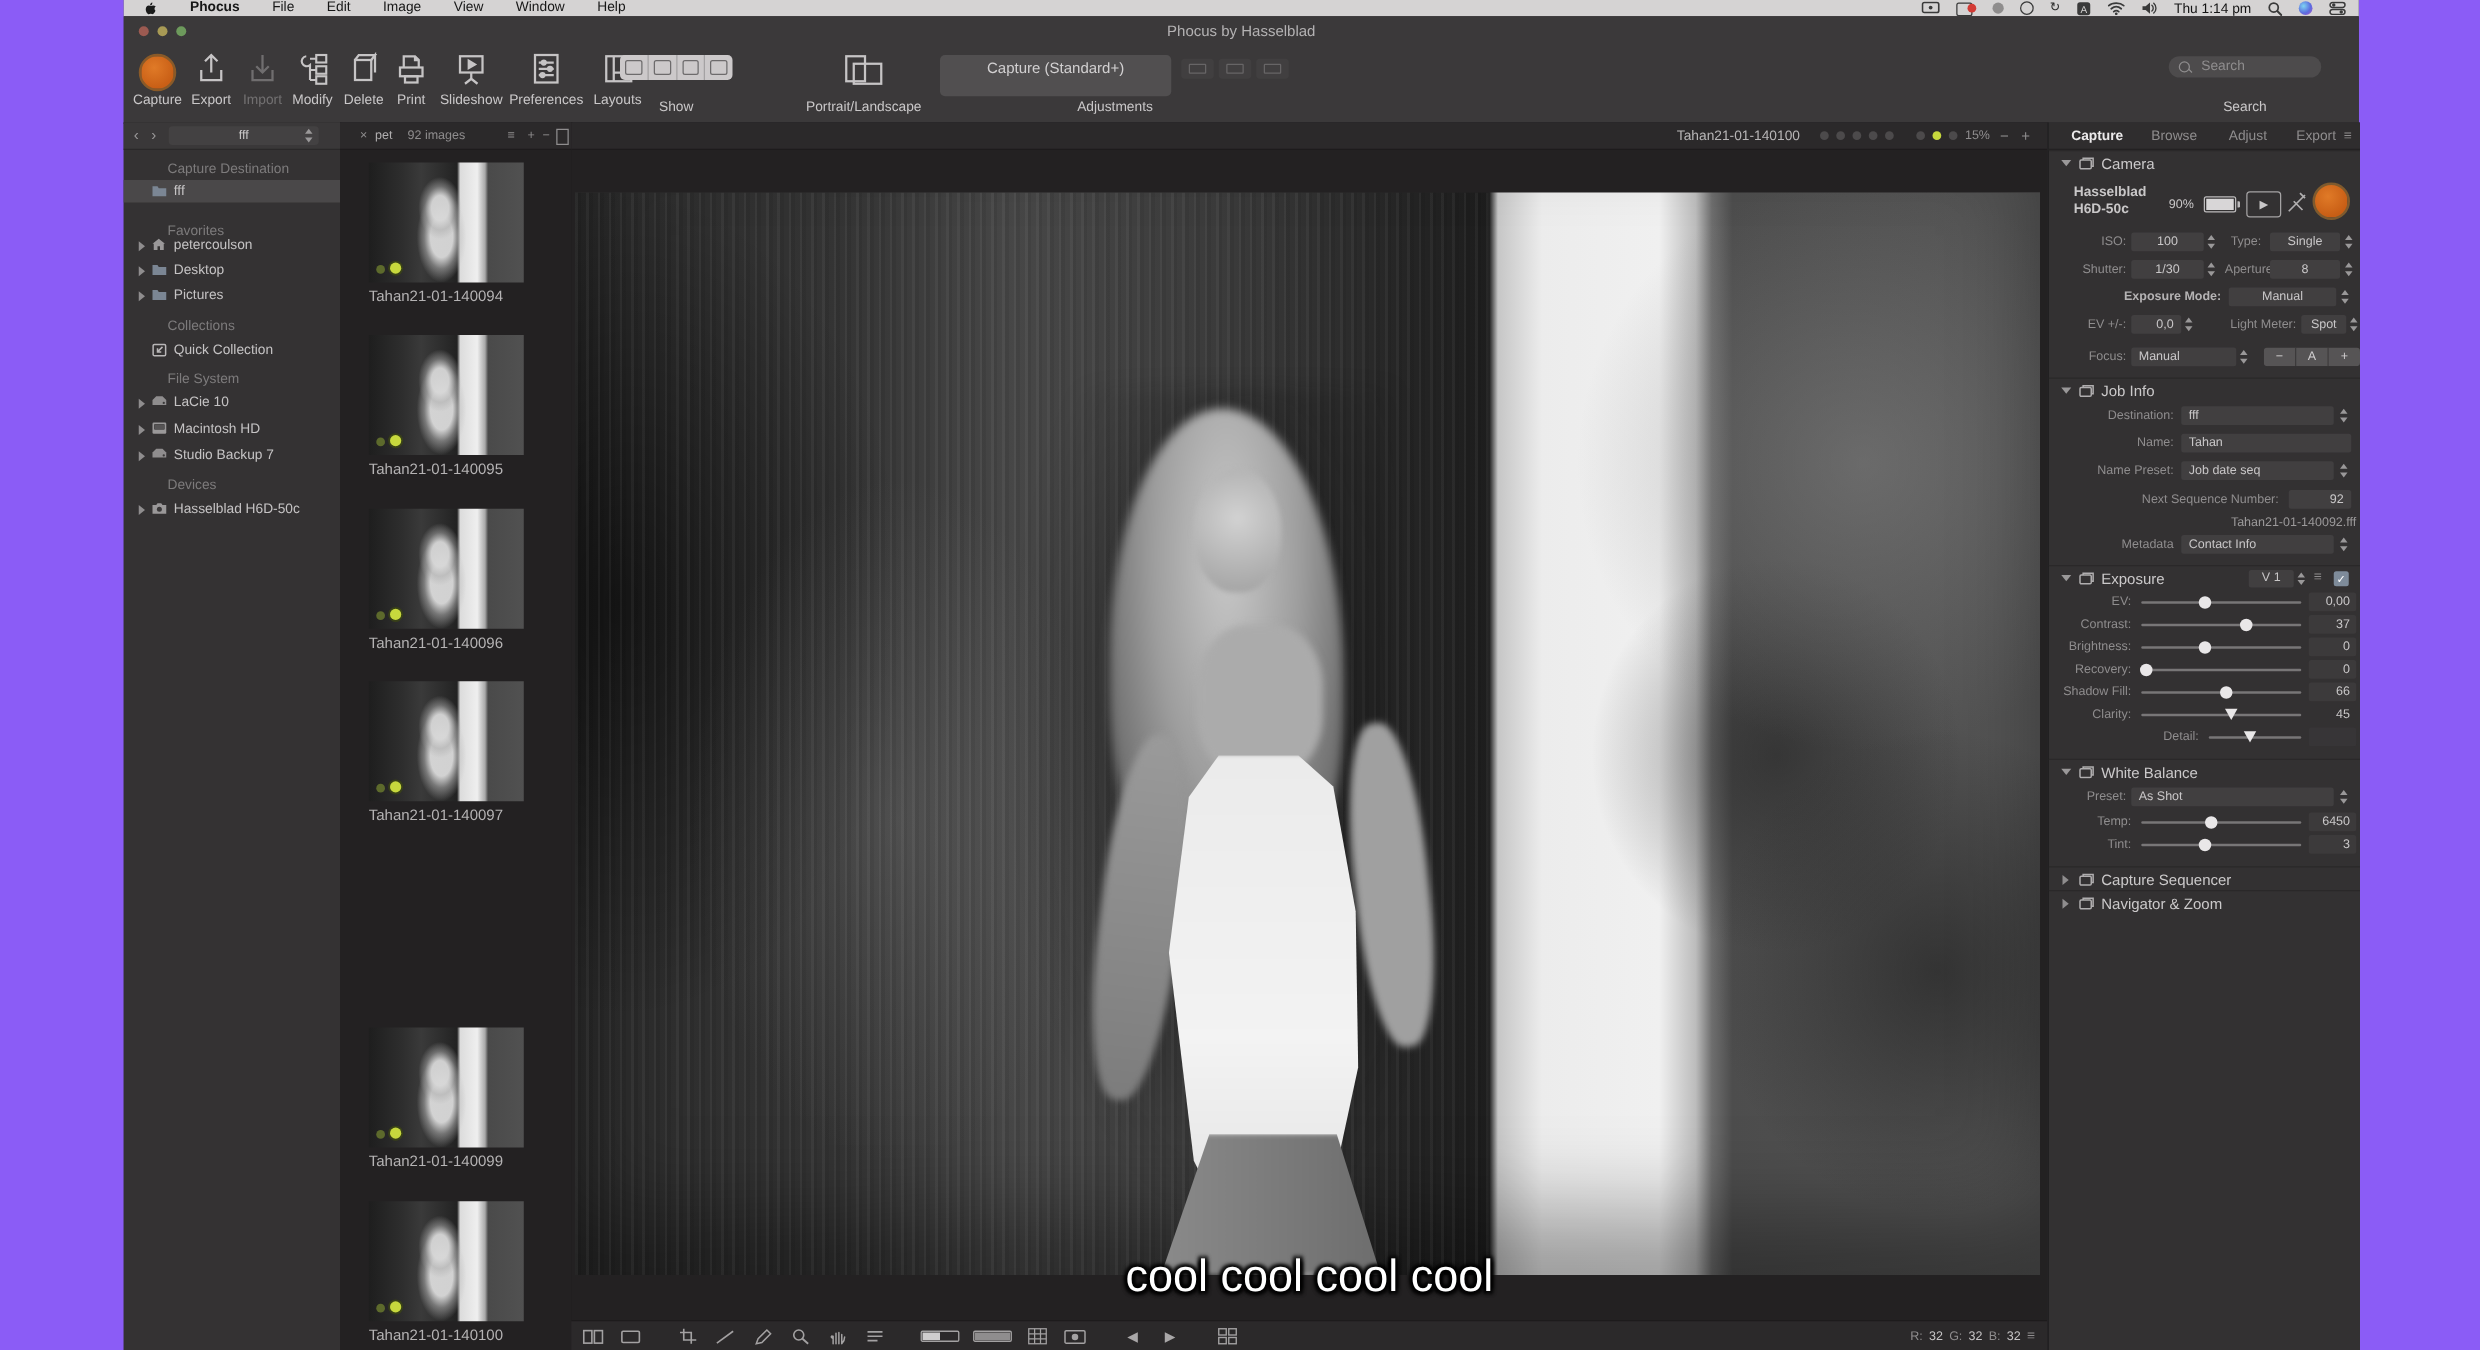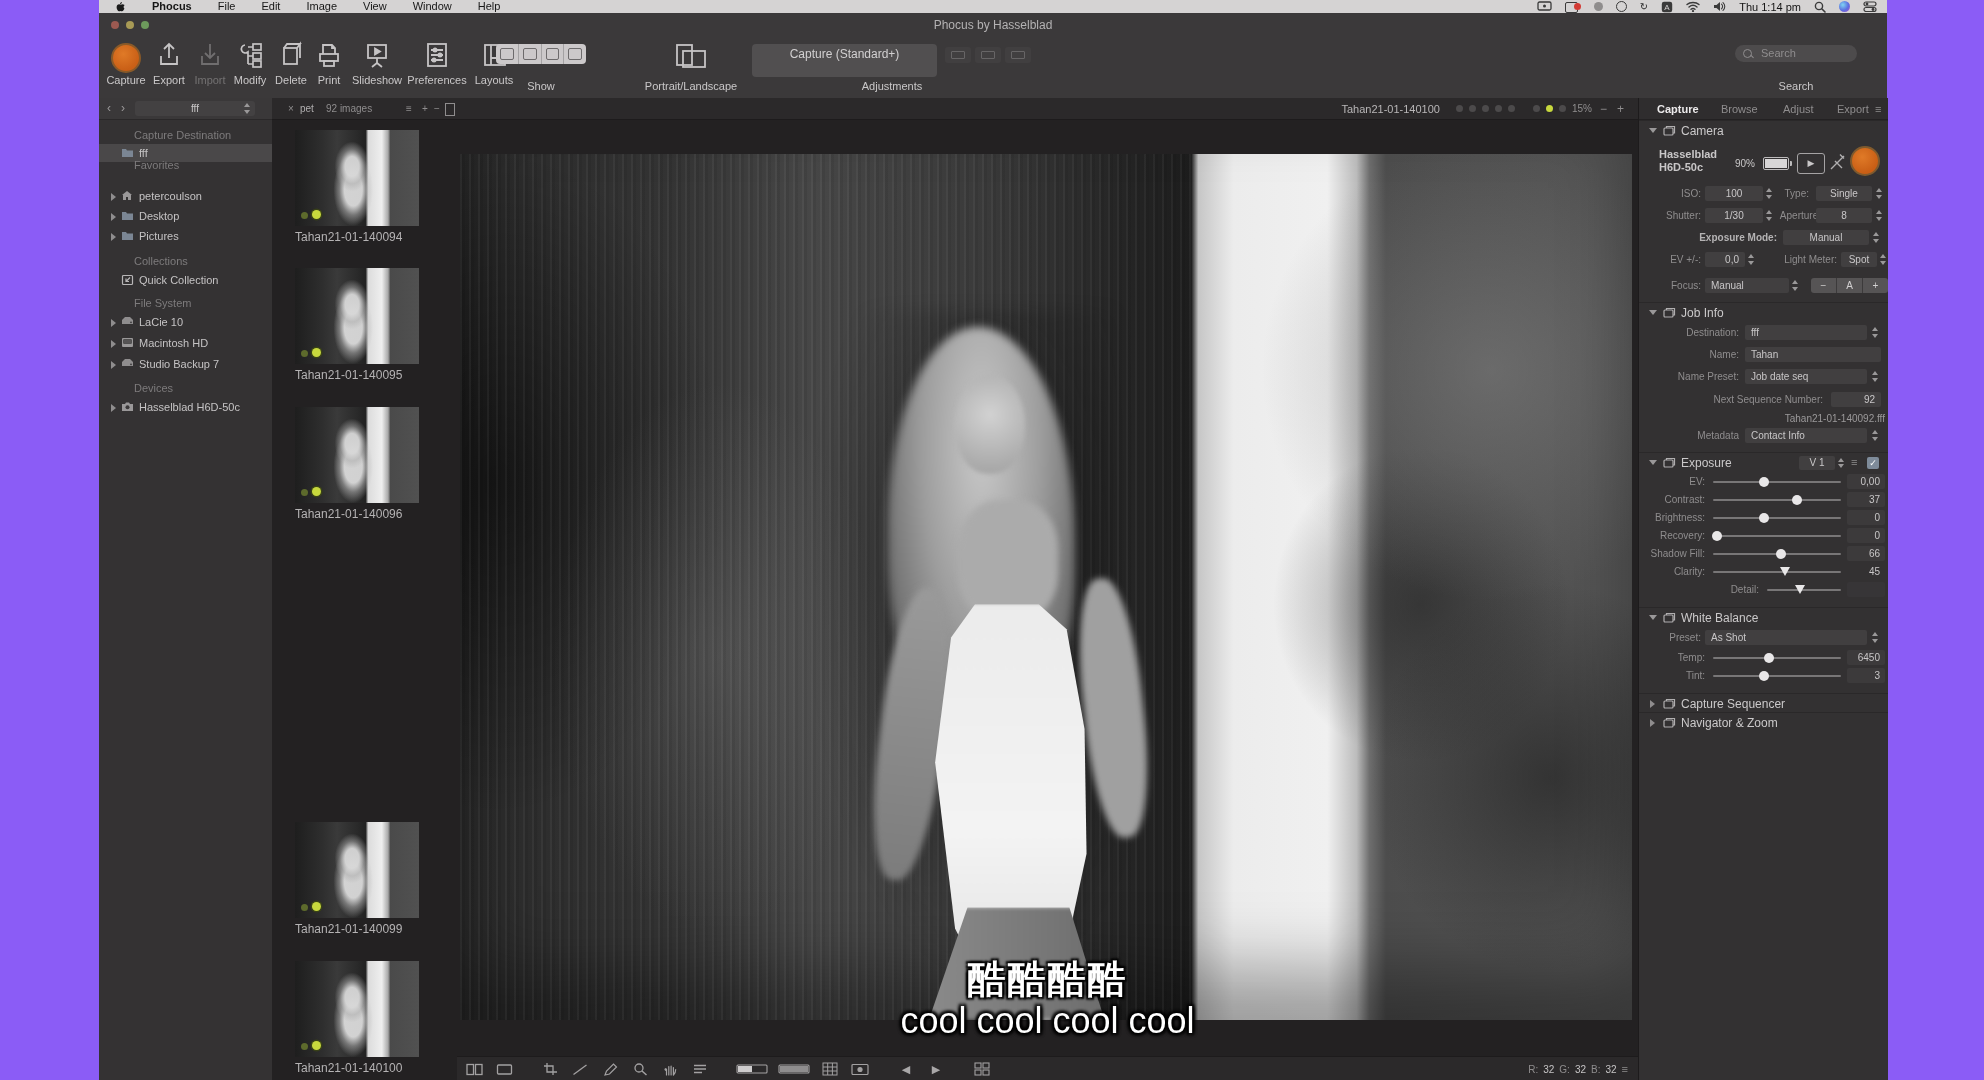--- a/index.html
+++ b/index.html
@@ -419,21 +419,21 @@
         <span class="shead" style="top:30px;">Capture Destination</span>
         <div class="srow sel" style="top:46px;">
           <span class="sicon">
               <svg width="13" height="11" viewBox="0 0 13 11">
                 <path d="M1 2 h4 l1 1.5 h6 v6.5 h-11z" fill="#7b8694"></path>
               </svg>
             </span>
           <span class="slabel">fff</span>
         </div>
 
-        <span class="shead" style="top:60px;">Favorites</span>
+        <span class="shead" style="top:80px;">Favorites</span>
         <div class="srow" style="top:89px;">
           <span class="dtri right"></span>
           <span class="sicon">
               <svg width="12" height="11" viewBox="0 0 12 11">
                 <path d="M6 1 L11 5 H10 V10 H7 V7 H5 V10 H2 V5 H1z" fill="#9a9899"></path>
               </svg>
             </span>
           <span class="slabel">petercoulson</span>
         </div>
         <div class="srow" style="top:109px;">
@@ -538,20 +538,27 @@
             <span class="tdot d2"></span>
           </div>
           <div class="tname">Tahan21-01-140095</div>
         </div>
         <div class="thumb" style="top:309px;">
           <div class="mini-img">
             <span class="tdot d1"></span>
             <span class="tdot d2"></span>
           </div>
           <div class="tname">Tahan21-01-140096</div>
+        </div>
+        <div class="thumb" style="top:447px;">
+          <div class="mini-img">
+            <span class="tdot d1"></span>
+            <span class="tdot d2"></span>
+          </div>
+          <div class="tname">Tahan21-01-140097</div>
         </div>
         <div class="thumb" style="top:724px;">
           <div class="mini-img">
             <span class="tdot d1"></span>
             <span class="tdot d2"></span>
           </div>
           <div class="tname">Tahan21-01-140099</div>
         </div>
         <div class="thumb" style="top:863px;">
           <div class="mini-img">
@@ -586,21 +593,20 @@
           <div class="ph ph-shadow"></div>
           <div class="ph ph-hair"></div>
           <div class="ph ph-face"></div>
           <div class="ph ph-chest"></div>
           <div class="ph ph-arm-l"></div>
           <div class="ph ph-arm-r"></div>
           <div class="ph ph-suit"></div>
           <div class="ph ph-legs"></div>
         </div>
 
-        <div class="sub" id="sub-cjk">酷酷酷酷</div>
         <div class="sub" id="sub-en">cool cool cool cool</div>
 
         <div id="btoolbar">
           <div id="btool-icons">
             <span class="bicon">
                 <svg width="17" height="13" viewBox="0 0 17 13">
                   <g stroke="#a3a1a2" stroke-width="1.3" fill="none">
                     <rect x="1" y="1.5" width="6.5" height="10"></rect>
                     <rect x="9.5" y="1.5" width="6.5" height="10"></rect>
                   </g>

